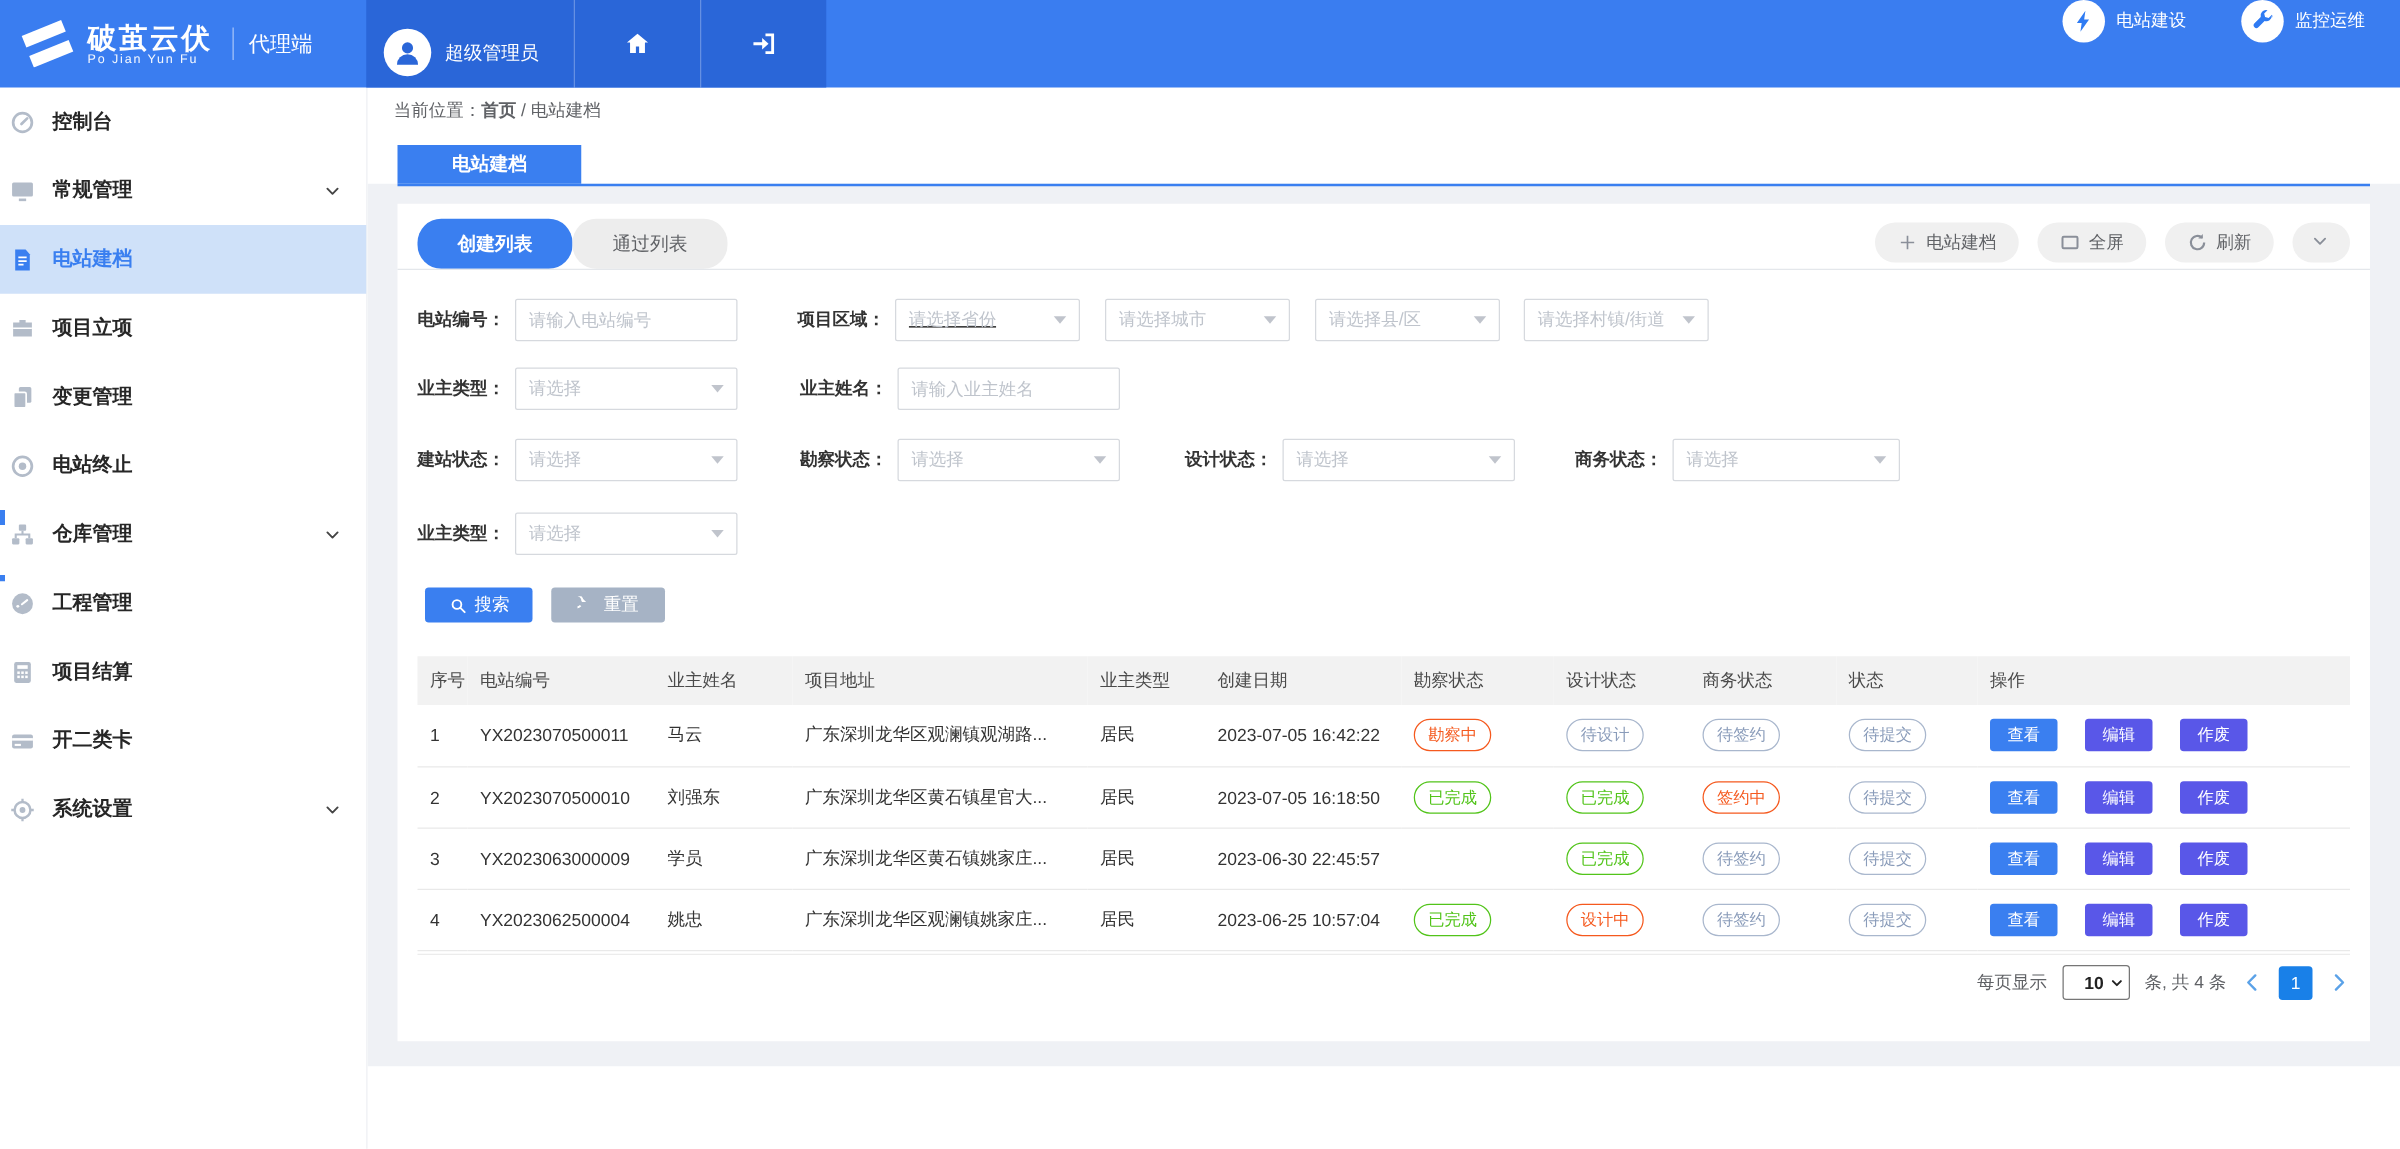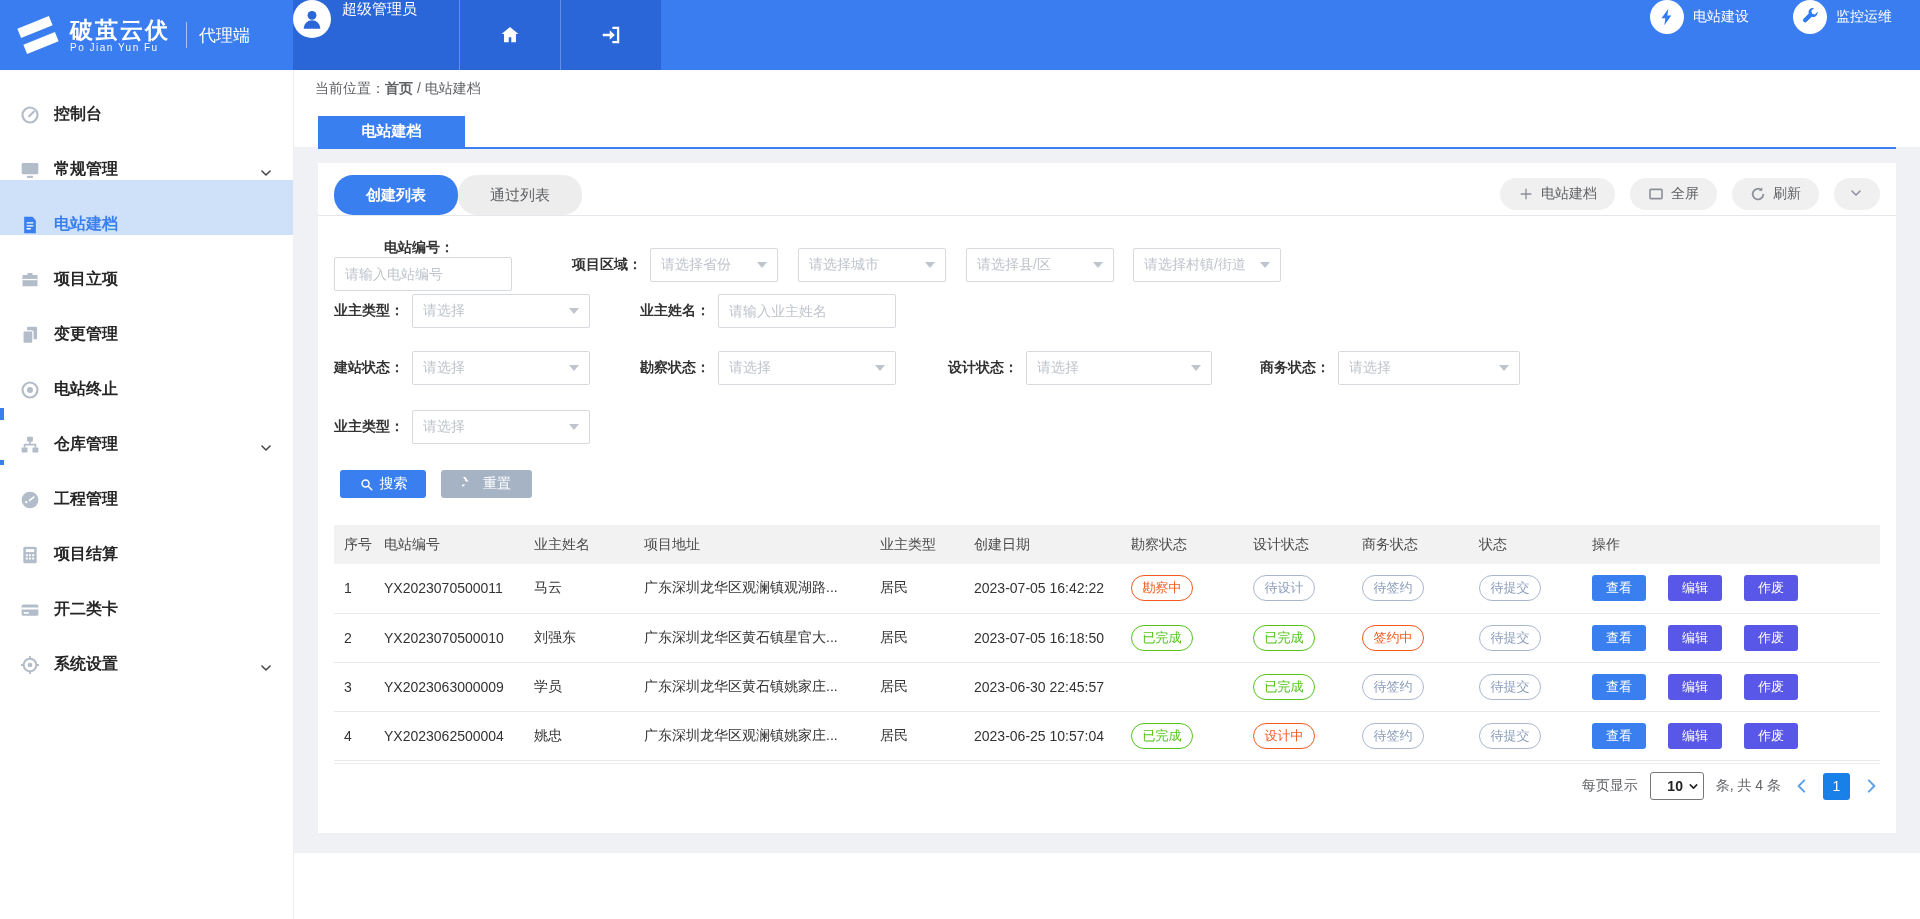--- a/index.html
+++ b/index.html
@@ -13,33 +13,33 @@
   .logo-mark { position:relative; width:44px; height:38px; margin-right:10px; overflow:hidden; }
   .logo-mark i { position:absolute; background:#fff; display:block; }
   .logo-mark .b1 { left:2px; top:6px;  width:34px; height:10px; transform:rotate(-22deg); }
   .logo-mark .b2 { left:8px; top:22px; width:34px; height:10px; transform:rotate(-22deg); }
   .brand-text { color:#fff; }
   .brand-name { font-size:23px; font-weight:bold; letter-spacing:2px; line-height:24px; }
   .brand-sub { font-size:10px; letter-spacing:1.5px; opacity:.95; }
   .brand-divider { width:1px; height:26px; background:rgba(255,255,255,.55); margin:0 12px 0 16px; }
   .portal { color:#fff; font-size:17px; }
   .user-block { position:absolute; left:293px; top:0; width:368px; height:70px; background:#2a66d8; display:flex; }
-  .seg-user { width:166px; height:84px; display:flex; }
+  .seg-user { width:166px; height:84px; display:flex; align-items:center; padding-left:14px; }
   .avatar { width:38px; height:38px; border-radius:50%; background:#fff; display:flex; align-items:center; justify-content:center; margin-right:11px; overflow:hidden; }
   .user-name { color:#fff; font-size:15px; }
   .tb-seg { width:101px; height:70px; display:flex; align-items:center; justify-content:center; border-left:1px solid rgba(255,255,255,.28); cursor:pointer; }
   .tb-seg:last-child { width:100px; }
   .topnav { position:absolute; right:28px; top:0; height:70px; display:flex; align-items:flex-start; gap:44px; }
   .nav-item { display:flex; align-items:center; gap:9px; cursor:pointer; }
   .nav-circle { width:34px; height:34px; border-radius:50%; background:#fff; display:flex; align-items:center; justify-content:center; }
   .nav-label { color:#fff; font-size:14px; }
 
   
   .sidebar { position:absolute; left:0; top:70px; width:294px; height:849px; background:#fff; border-right:1px solid #eef0f3; z-index:20; }
-  .menu-item { height:55px; display:flex; align-items:flex-end; padding-left:20px; position:relative; cursor:pointer;font-family:Liberation Mono, monospace; }
+  .menu-item { height:55px; display:flex; align-items:center; padding-left:8px; position:relative; cursor:pointer;font-family:Liberation Mono, monospace; }
   .mi-icon { width:20px; height:20px; color:#b3bcc9; margin-right:14px; flex:none; }
   .mi-label { font-size:16px; font-weight:600; color:#262626; }
   .menu-item.active { background:#cfe1f9; }
   .menu-item.active .mi-icon { color:#3a7ff0; }
   .menu-item.active .mi-label { color:#3a7ff0; }
   .menu-chevron { position:absolute; right:20px; width:14px; height:14px; color:#444; }
   .side-mark { position:absolute; left:0; width:4px; background:#3a7ff0; }
   .side-mark.m1 { top:338px; height:12px; }
   .side-mark.m2 { top:390px; height:5px; }
 
@@ -349,27 +349,27 @@
             <svg viewBox="0 0 24 24" width="14" height="14">
               <path d="M5 8.5l7 7 7-7" fill="none" stroke="currentColor" stroke-width="2.6" stroke-linecap="round" stroke-linejoin="round"></path>
             </svg>
           </span>
         </button>
       </div>
     <div class="head-divider"></div>
 
     <div id="filters">
         <div class="f-row r1">
-          <div class="f-group" style="margin-right: 60px; flex-direction: column;">
+          <div class="f-group" style="margin-right: 48px;">
             <span class="f-label">电站编号：</span>
             <input class="f-input" placeholder="请输入电站编号" style="width: 178px;">
           </div>
           <div class="f-group" style="margin-right: 20px;">
             <span class="f-label">项目区域：</span>
-            <div class="ctl" style="width: 128px;">
+            <div class="ctl" style="width: 148px; text-decoration: underline;">
               <span class="ph">请选择省份</span>
               <i class="sel-caret"></i>
             </div>
           </div>
           <div class="f-group" style="margin-right: 20px;">
             <div class="ctl" style="width: 148px;">
               <span class="ph">请选择城市</span>
               <i class="sel-caret"></i>
             </div>
           </div>

